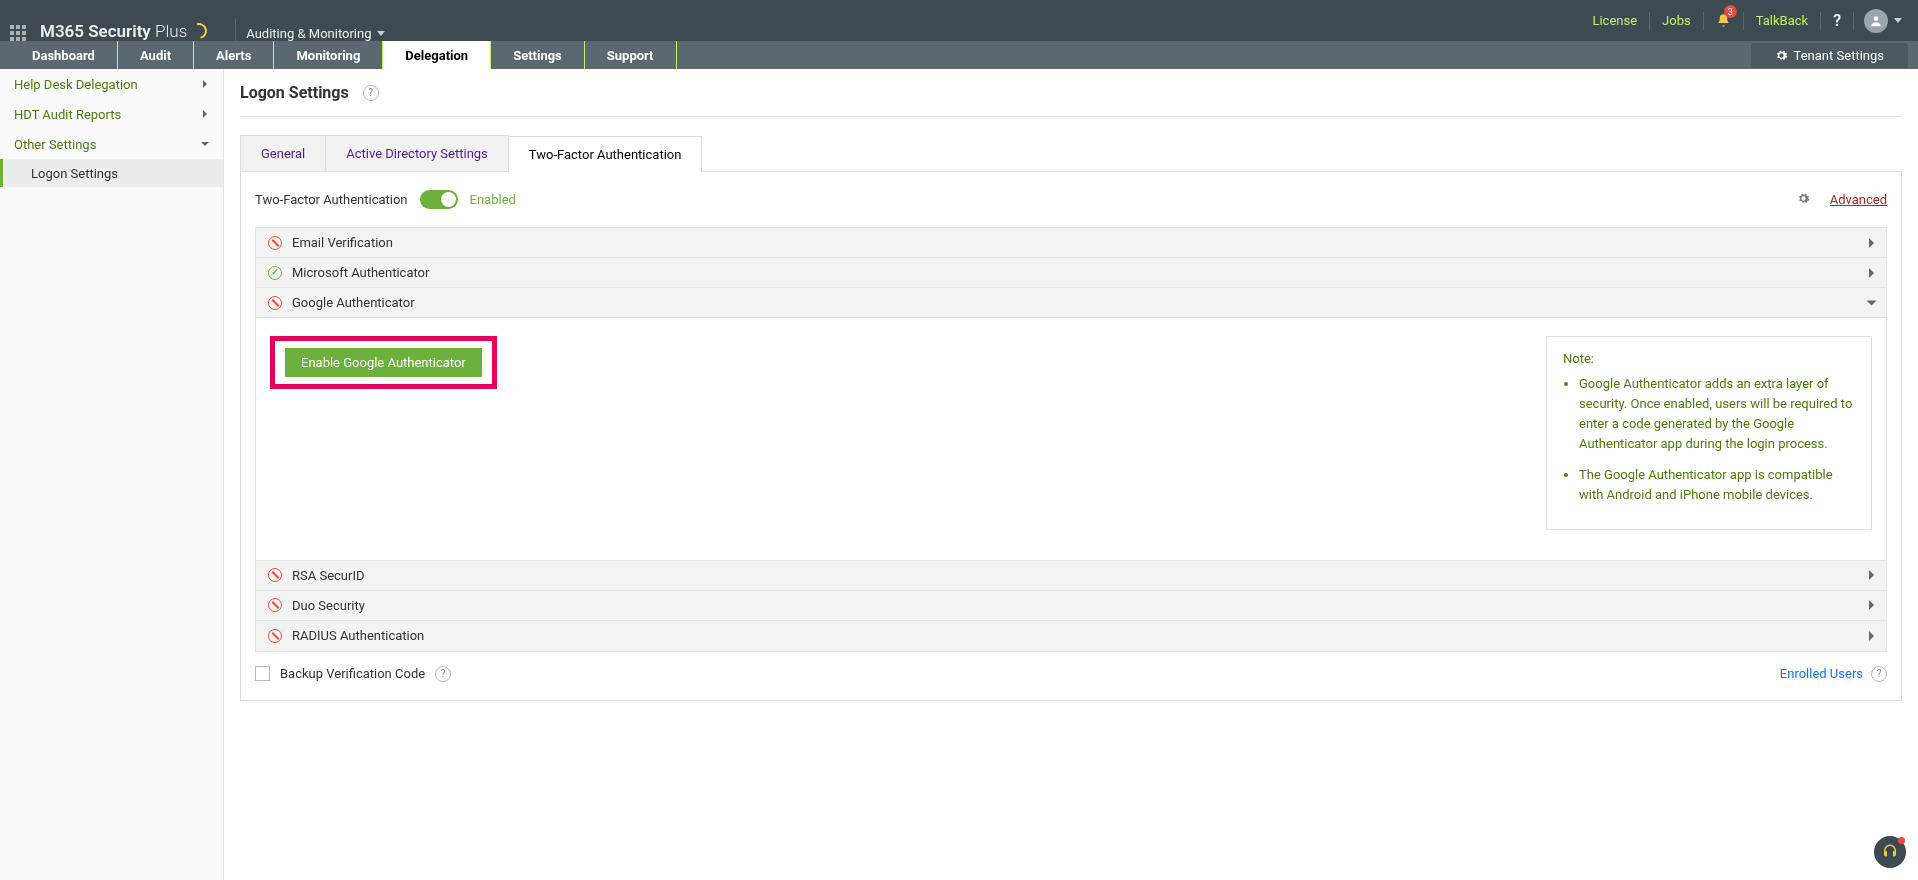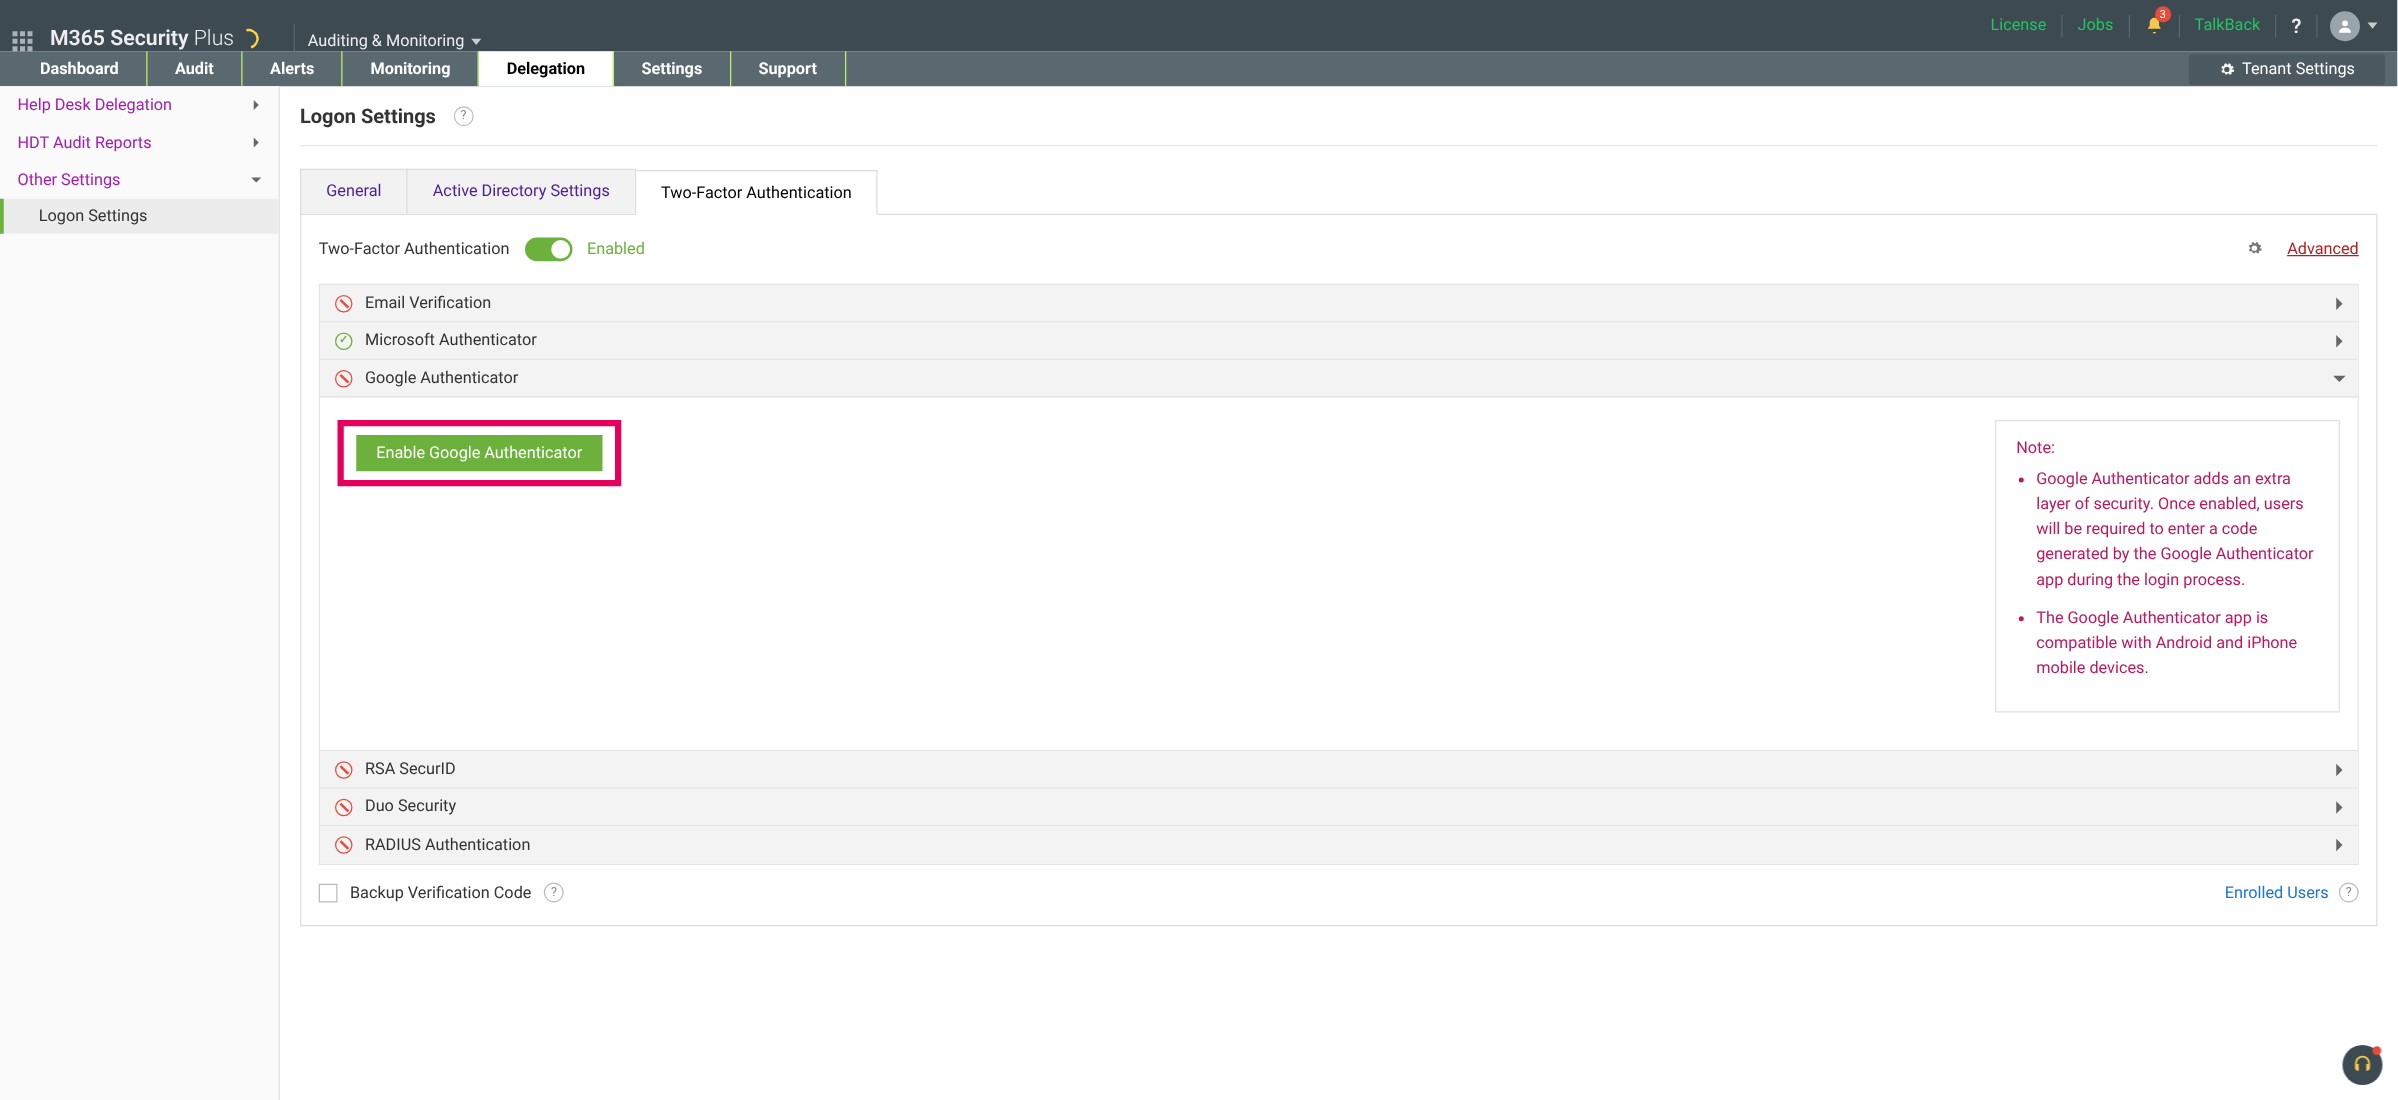--- a/index.html
+++ b/index.html
@@ -9,41 +9,41 @@
 .topbar { background: #3d4a52; height: 41px; display: flex; align-items: flex-end; padding: 0 10px; color: #eee; }
 .apps-grid { display: inline-grid; grid-template-columns: repeat(3,4px); grid-template-rows: repeat(3,4px); gap: 2px; margin-right: 14px; cursor: pointer; }
 .apps-grid span { width: 4px; height: 4px; background: #aab2b6; }
 .logo { font-size: 17px; display: flex; align-items: center; margin-right: 18px; }
 .logo b { font-weight: 600; }
 .logo-arc { display:inline-block; width:16px; height:16px; border:2px solid transparent; border-right-color:#f9d23c; border-top-color:#f9d23c; border-radius:50%; transform:rotate(30deg); margin-left:4px; }
 .vdiv { width:1px; height:22px; background:#5a656c; margin:0 10px; }
 .menu-trigger { display:flex; align-items:center; gap:6px; cursor:pointer; font-size:13px; }
 .chev-down { width:0; height:0; border-left:4px solid transparent; border-right:4px solid transparent; border-top:5px solid #ccc; }
 .top-right { margin-left:auto; display:flex; align-items:center; gap:2px; }
-.top-link { padding:0 10px; height:41px; display:flex; align-items:center; cursor:pointer; font-size:13px; color:#22c55e; }
+.top-link { padding:0 10px; height:41px; display:flex; align-items:center; cursor:pointer; font-size:13px; color:#bef264; }
 .bell { position:relative; padding:0 10px; height:41px; display:flex; align-items:center; cursor:pointer; }
 .bell svg { width:15px; height:17px; }
 .badge { position:absolute; top:5px; right:4px; background:#e84b3c; color:#fff; font-size:9px; border-radius:7px; min-width:13px; height:13px; display:flex; align-items:center; justify-content:center; padding:0 3px; }
 .help-ic { font-size:16px; font-weight:600; padding:0 10px; height:41px; display:flex; align-items:center; cursor:pointer; color:#eee; }
 .avatar { width:24px; height:24px; border-radius:50%; background:#9aa4ab; display:flex; align-items:center; justify-content:center; margin:0 4px 0 8px; }
 .avatar svg { width:14px; height:14px; }
 .vsmall { width:1px; height:18px; background:#5a656c; }
 
 
 .tabbar { background:#5a6870; height:28px; display:flex; align-items:stretch; padding-left:10px; }
 .tab { padding:0 22px; display:flex; align-items:center; color:#fff; font-size:13px; cursor:pointer; border-right:1px solid #bef264; position:relative;font-weight:bold; }
 .tab.active { background:#fff; color:#000; }
 .tabbar-right { margin-left:auto; display:flex; align-items:center; padding-right:10px; }
 .tenant-btn { display:flex; align-items:center; gap:6px; background:#4c5960; color:#fff; border:none; padding:5px 24px; border-radius:3px; font-size:13px; cursor:pointer; }
 .gear-ic { width:13px; height:13px; }
 
 
 .layout { display:flex; height:calc(100vh - 69px); }
 .sidebar { width:224px; background:#fafafa; border-right:1px solid #e4e4e4; }
-.side-item { height:30px; padding:0 14px; display:flex; align-items:center; justify-content:space-between; font-size:13px; cursor:pointer; color:#a21caf; }
+.side-item { height:30px; padding:0 14px; display:flex; align-items:center; justify-content:space-between; font-size:13px; cursor:pointer; color:#4d7c0f; }
 .arrow-sm { width:0; height:0; border-left:4px solid transparent; border-right:4px solid transparent; border-top:4px solid #666; }
 .arrow-rt { transform: rotate(-90deg); }
 .side-sub { height:28px; padding-left:28px; display:flex; align-items:center; font-size:13px; background:#ececec; border-left:3px solid #6bb13c; cursor:pointer; }
 
 .main { flex:1; padding:0 16px 20px 16px; overflow-y:auto; }
 .page-title-row { display:flex; align-items:center; gap:14px; padding:14px 0; border-bottom:1px solid #e8e8e8; margin-bottom:18px; }
 .page-title-row h2 { font-size:16px; font-weight:700; }
 .qmark { width:16px; height:16px; border:1px solid #bbb; border-radius:50%; display:flex; align-items:center; justify-content:center; font-size:10px; color:#888; cursor:pointer; }
 
 .inner-tabs { display:flex; }
@@ -67,21 +67,21 @@
 .ic-disabled::after { content:""; width:9px; height:2px; background:#e84b3c; transform:rotate(45deg); position:absolute; }
 .ic-disabled { position:relative; }
 .ic-enabled { border:1.5px solid #6bb13c; color:#6bb13c; }
 .ic-enabled::after { content:"✓"; font-size:9px; line-height:1; }
 .arrow-ind { width:0; height:0; border-top:5px solid transparent; border-bottom:5px solid transparent; border-left:5px solid #666; }
 .arrow-ind.down { transform: rotate(90deg); }
 
 .acc-body { padding:18px 14px 30px 14px; display:flex; gap:20px; border-bottom:1px solid #e4e4e4; }
 .enable-btn-wrap { border:5px solid #e6005c; padding:7px 10px; display:inline-block; }
 .enable-btn { background:#6bb13c; color:#fff; border:none; padding:7px 16px; font-size:13px; cursor:pointer; }
-.note-box { margin-left:auto; width:276px; border:1px solid #e0e0e0; padding:14px 16px; font-size:13px; color:#be185d; }
+.note-box { margin-left:auto; width:326px; border:1px solid #e0e0e0; padding:14px 16px; font-size:13px; color:#4d7c0f; }
 .note-box .note-title { margin-bottom:8px; }
 .note-box ul { padding-left:16px; }
 .note-box li { margin-bottom:10px; line-height:1.55; }
 
 .bottom-row { display:flex; align-items:center; gap:10px; margin-top:14px; font-size:13px; }
 .chk { width:15px; height:15px; border:1px solid #bbb; background:#fff; }
 .bottom-right { margin-left:auto; display:flex; align-items:center; gap:8px; }
 .link-blue { color:#1a73e8; cursor:pointer; }
 
 .float-chat { position:fixed; right:12px; bottom:12px; width:32px; height:32px; border-radius:50%; background:#3d4a52; display:flex; align-items:center; justify-content:center; cursor:pointer; }

